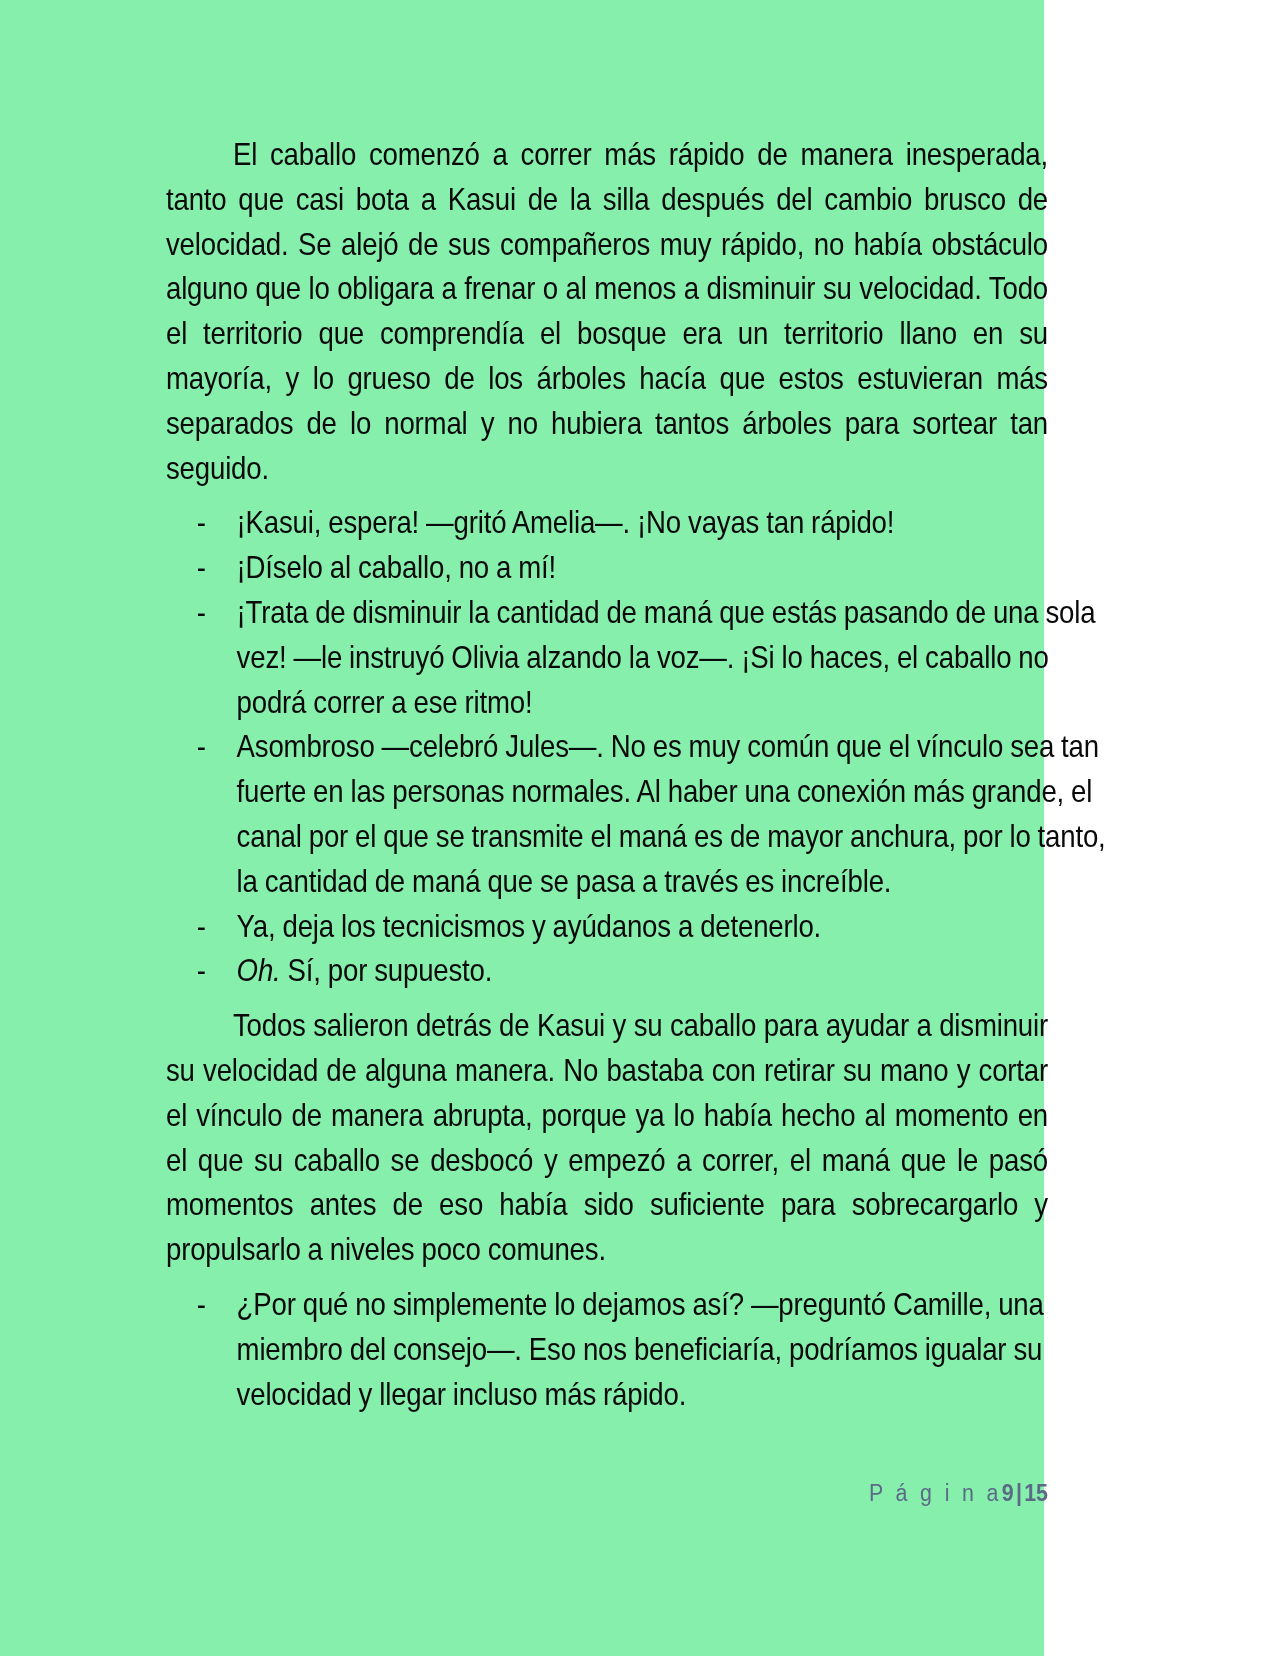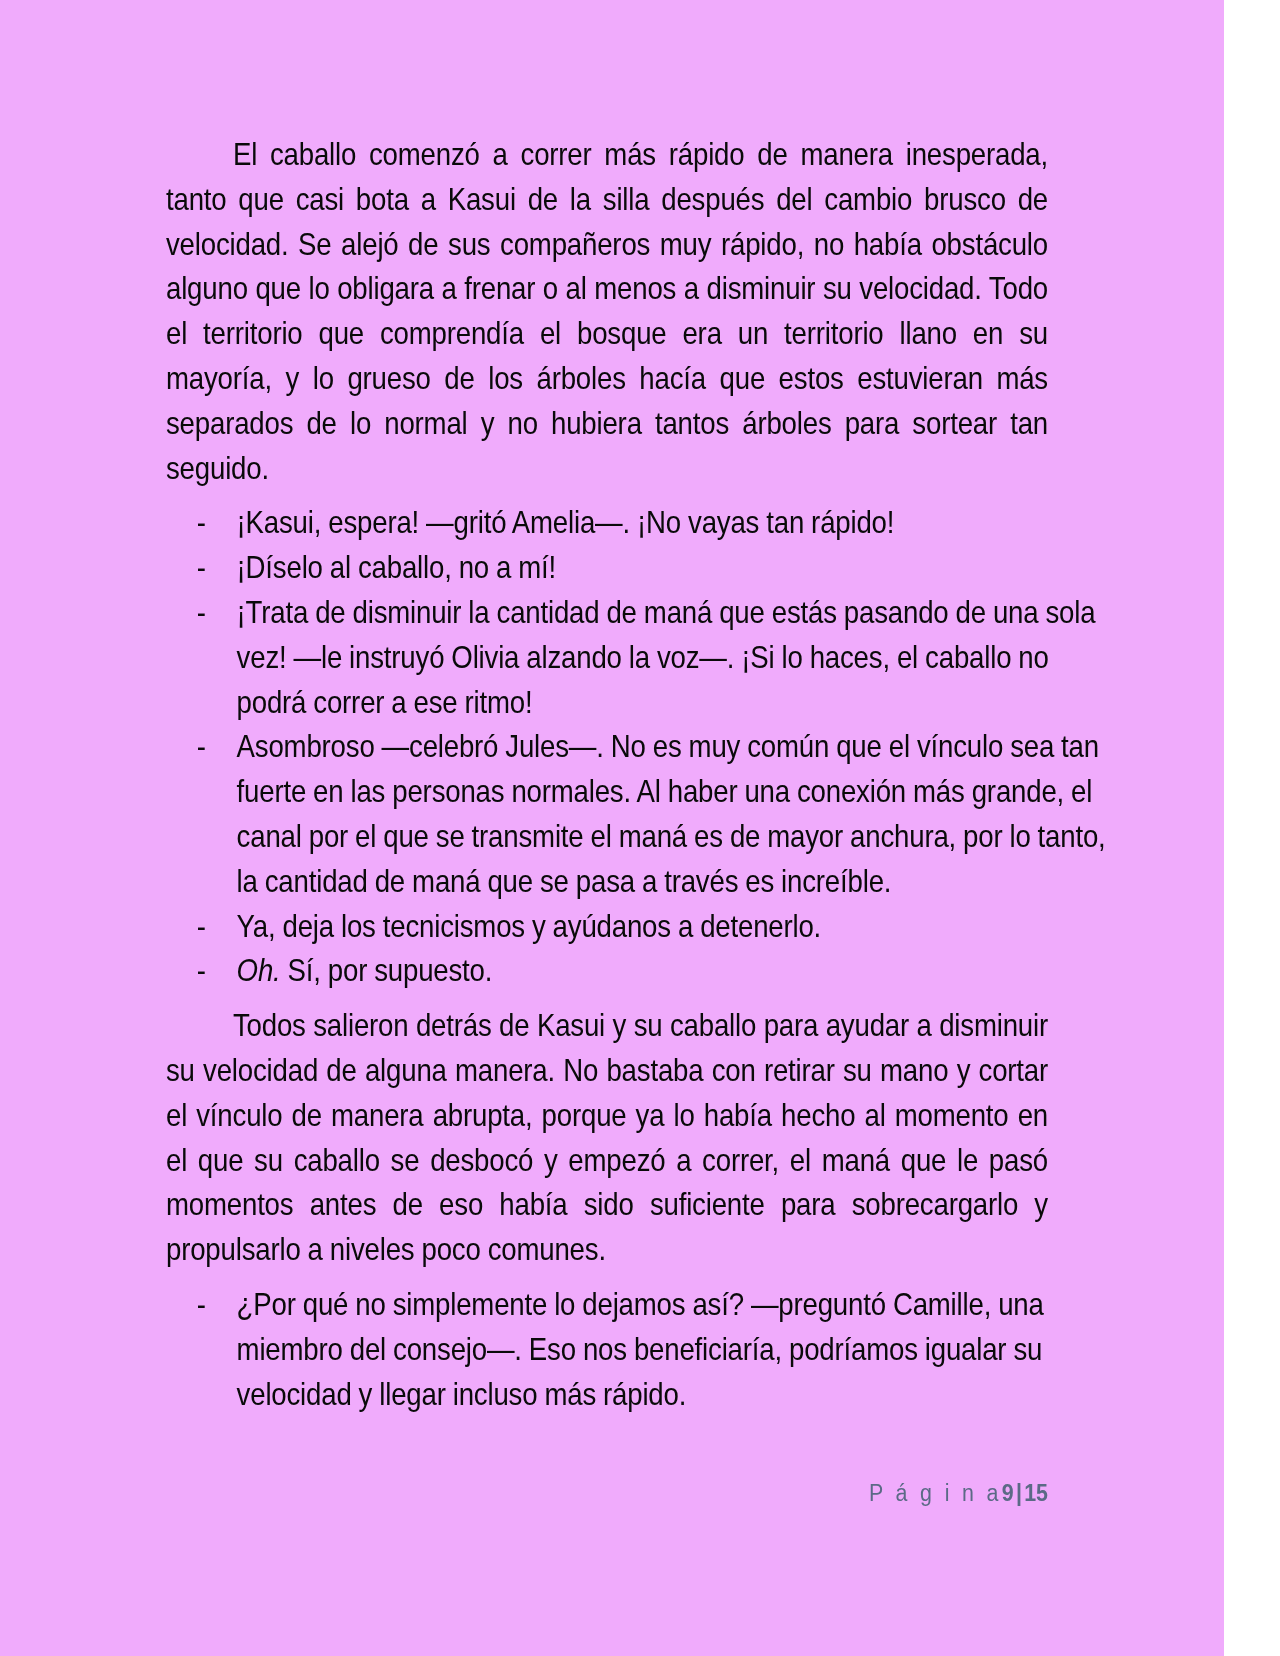--- a/index.html
+++ b/index.html
@@ -10,23 +10,23 @@
   body {
     width: 1280px;
     height: 1656px;
     font-family: "Liberation Sans", sans-serif;
     color: #0a0a0a;
     overflow: hidden;
   }
 
   .page {
     position: relative;
-    width: 1224px;
+    width: 1044px;
     height: 1656px;
-    background: #f0abfc;
+    background: #86efac;
     box-sizing: border-box;
   }
 
   .content {
     position: absolute;
     left: 166px;
     top: 132px;
     width: 882px;
   }
 

